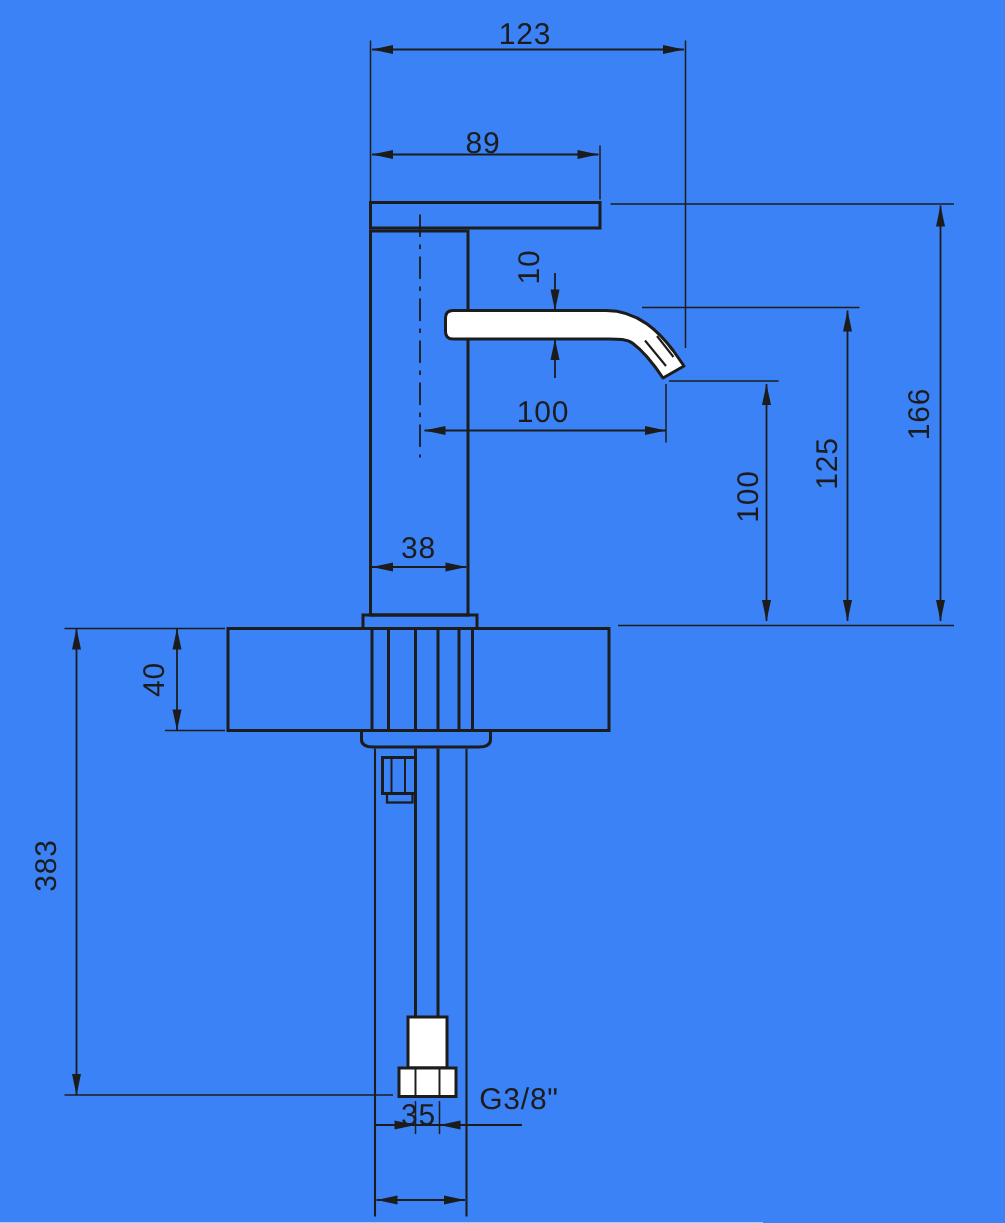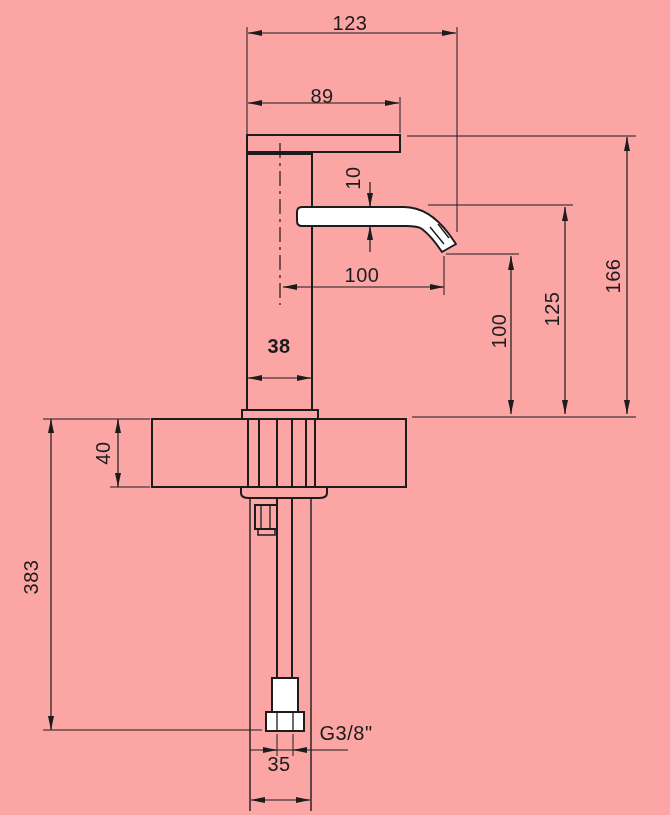--- a/index.html
+++ b/index.html
@@ -1,17 +1,17 @@
 <!DOCTYPE html>
 <html><head>
 <meta charset="utf-8">
 <style>
   html,body{margin:0;padding:0;background:#fff;}
   .sheet{
-    position:relative;width:670px;height:815px;background:#fca5a5;overflow:hidden;
+    position:relative;width:670px;height:815px;background:#3b82f6;overflow:hidden;
     font-family:"Liberation Sans",sans-serif;
   }
   .sheet svg{position:absolute;left:0;top:0;}
   .dim-label{
     position:absolute;transform:translate(-50%,-50%);
     font-size:20px;color:#1c1c1c;white-space:nowrap;line-height:1;letter-spacing:.5px;
   }
   .dim-label.rot{transform:translate(-50%,-50%) rotate(-90deg);}
 </style>
 </head>
@@ -117,19 +117,19 @@
   </g>
 </svg>
 
   <div class="dim-label" style="left:350px;top:23px;">123</div>
   <div class="dim-label" style="left:322px;top:96px;">89</div>
   <div class="dim-label rot" style="left:353px;top:178px;">10</div>
   <div class="dim-label" style="left:362px;top:275px;">100</div>
   <div class="dim-label rot" style="left:499px;top:331px;">100</div>
   <div class="dim-label rot" style="left:552px;top:309px;">125</div>
   <div class="dim-label rot" style="left:613px;top:276px;">166</div>
-  <div class="dim-label" style="left:279px;top:346px;font-weight:bold;">38</div>
+  <div class="dim-label" style="left:279px;top:366px;">38</div>
   <div class="dim-label rot" style="left:103px;top:453px;">40</div>
   <div class="dim-label rot" style="left:31px;top:577px;">383</div>
   <div class="dim-label" style="left:346px;top:733px;">G3/8"</div>
-  <div class="dim-label" style="left:279px;top:764px;">35</div>
+  <div class="dim-label" style="left:279px;top:744px;">35</div>
 
 </div>
 
 </body></html>

